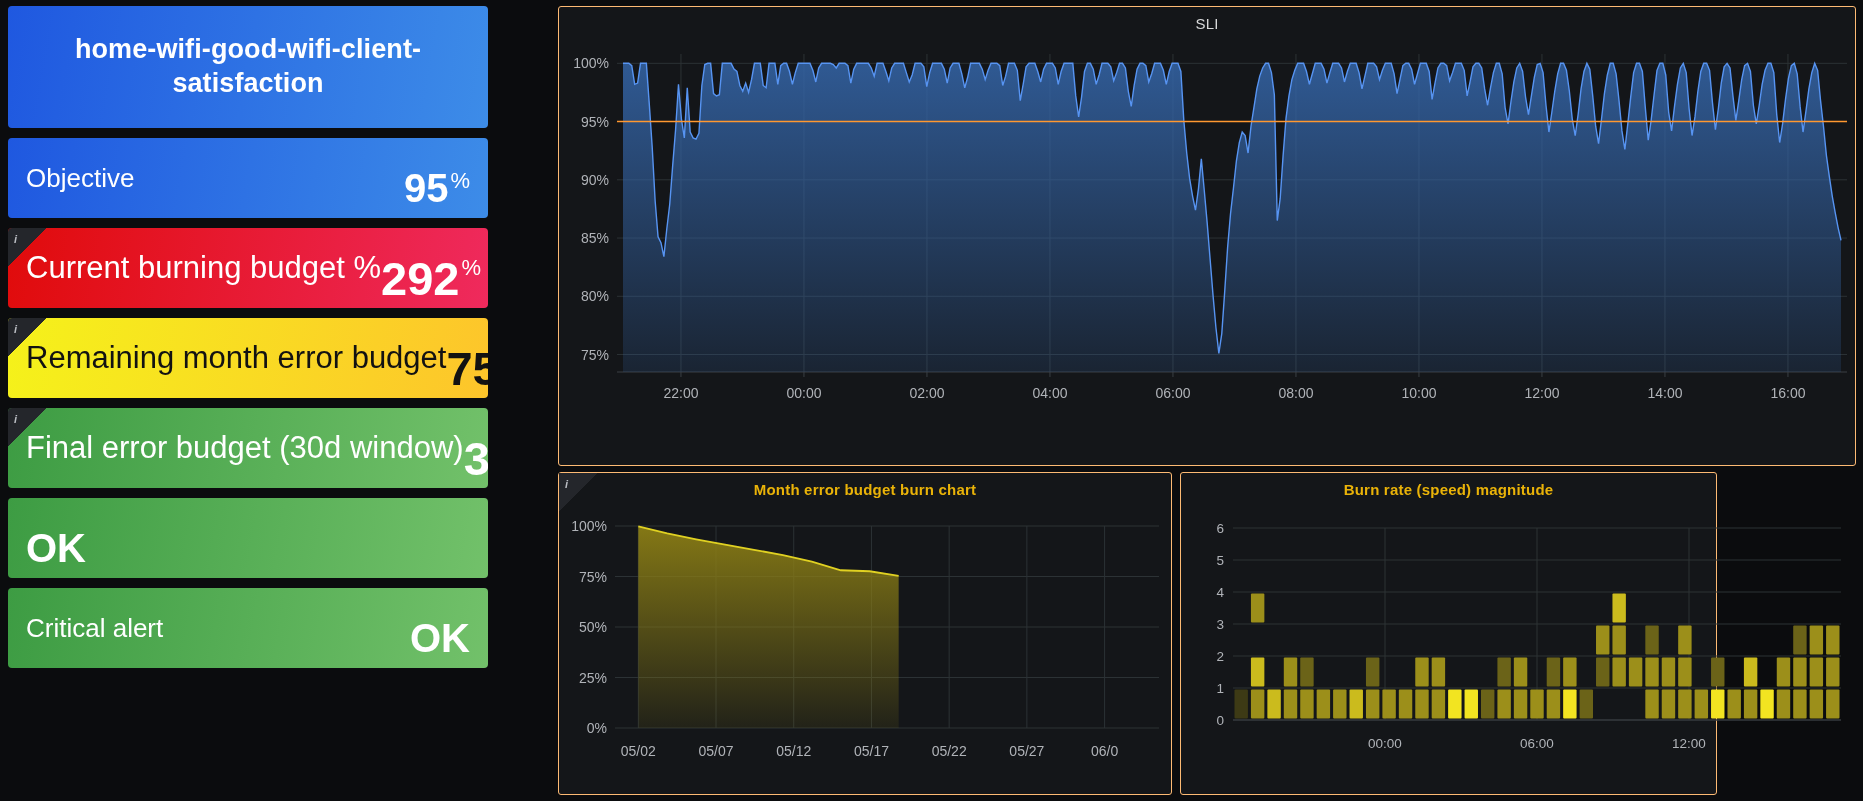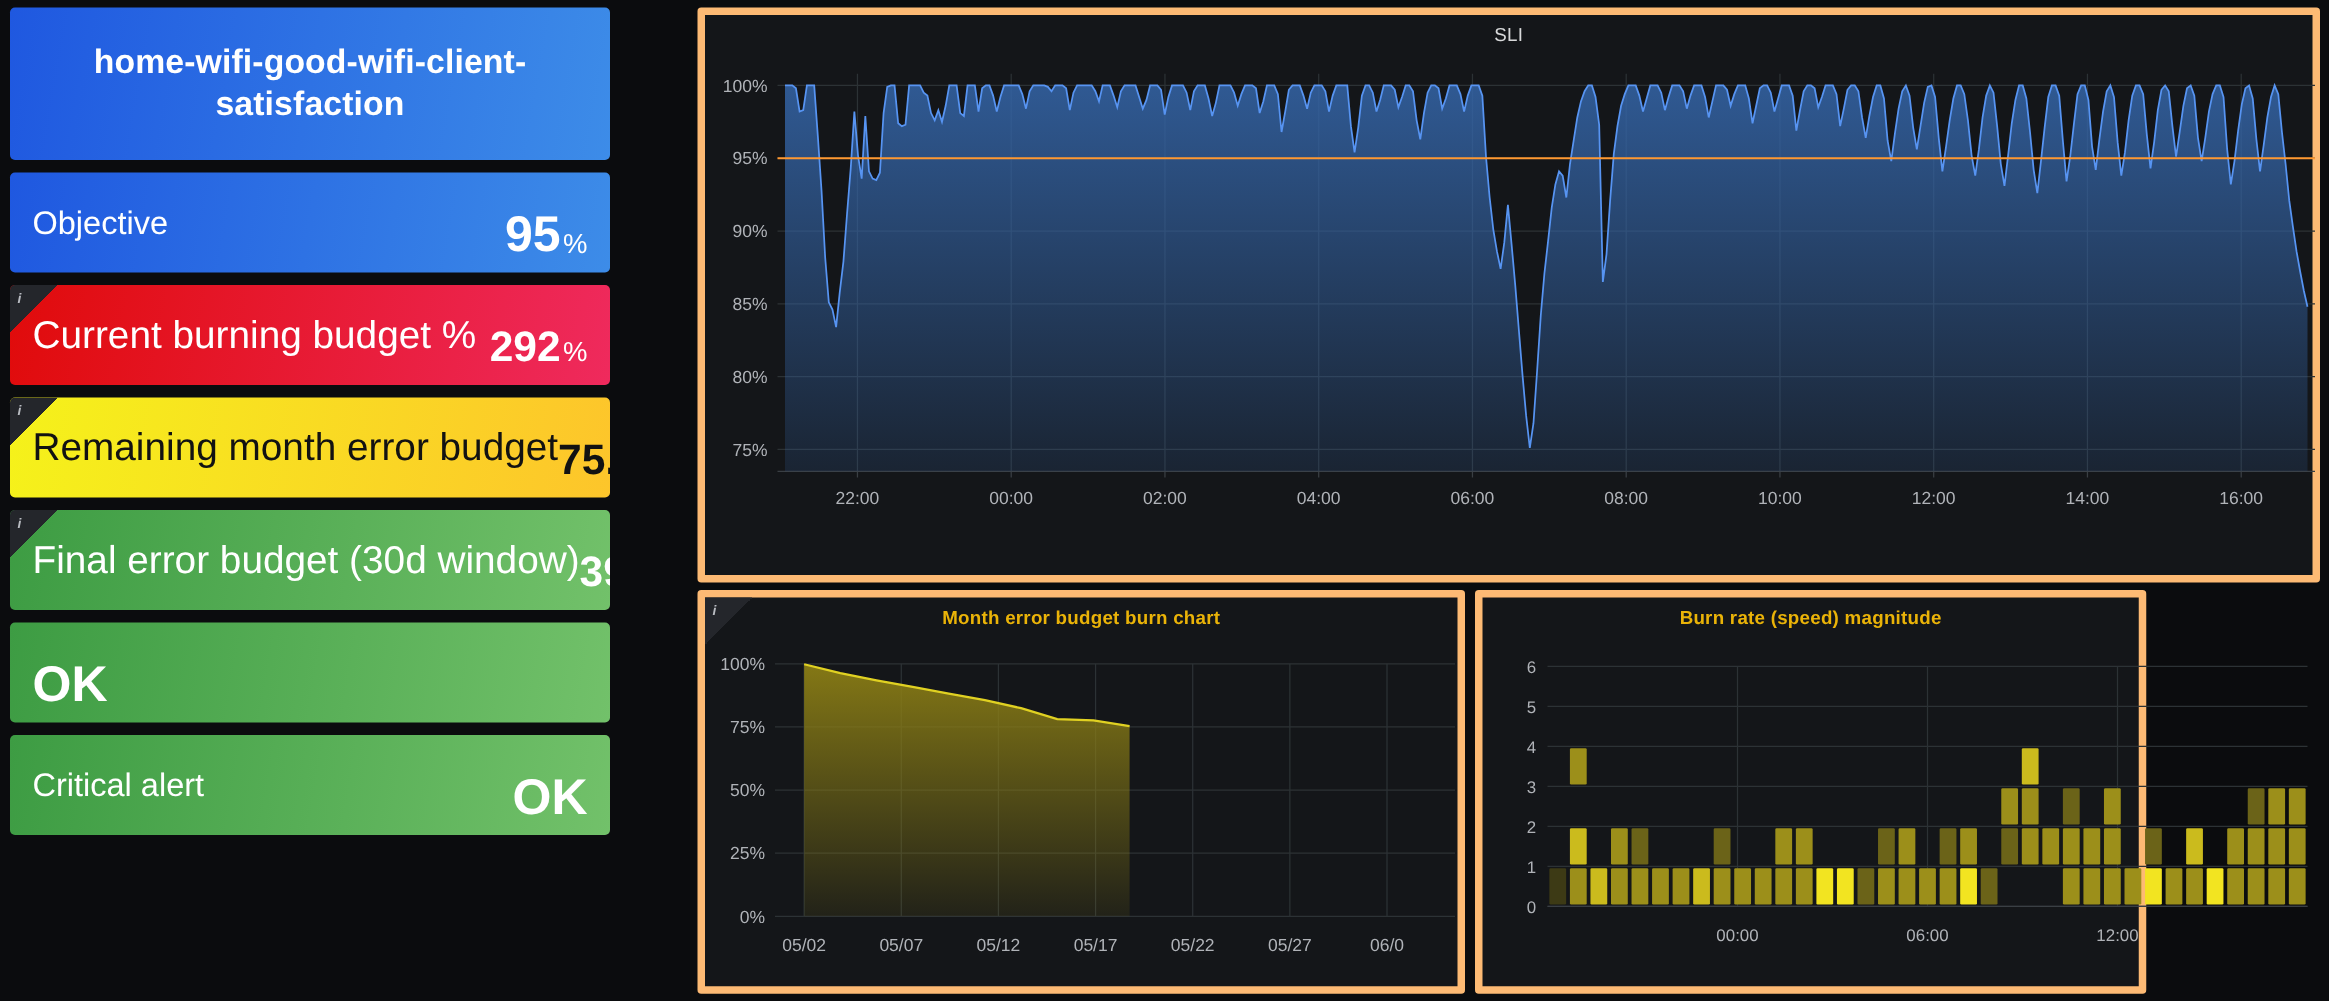--- a/index.html
+++ b/index.html
@@ -19,41 +19,41 @@
   }
   .stat-title-panel {
     height: 122px; justify-content: center; text-align: center;
     background: linear-gradient(100deg, #1f58e0 0%, #3d8ce8 100%);
   }
   .stat-title-panel .big-title {
     color: #fff; font-size: 27px; font-weight: 700; line-height: 1.25; letter-spacing: .1px;
   }
   .row-stat { height: 80px; margin-top: 10px; justify-content: space-between; }
   .row-stat .lbl { font-size: 31px; font-weight: 400; white-space: nowrap; }
-  .row-stat .valwrap { display: flex; align-items: flex-end; margin-top: 20px; }
-  .row-stat .val { font-size: 34px; font-weight: 700; line-height: 1; }
+  .row-stat .valwrap { display: flex; align-items: flex-start; margin-top: 20px; }
+  .row-stat .val { font-size: 47px; font-weight: 700; line-height: 1; }
   .row-stat .unit { font-size: 22px; font-weight: 400; margin-left: 2px; }
   .row-stat.big-label .lbl { font-size: 26px; }
   .row-stat.big-label .val { font-size: 40px; }
 
   .bg-blue   { background: linear-gradient(100deg, #1f58e0 0%, #3d8ce8 100%); color:#fff; }
   .bg-red    { background: linear-gradient(100deg, #e00b0b 0%, #ef2a5d 100%); color:#fff; }
   .bg-yellow { background: linear-gradient(100deg, #f5f21a 0%, #fdc52b 100%); color:#121212; }
   .bg-green  { background: linear-gradient(100deg, #3d9c43 0%, #72c16a 100%); color:#fff; }
 
   
   .info-corner {
     position: absolute; left: 0; top: 0; width: 38px; height: 38px;
     background: linear-gradient(135deg, #24262b 0%, #24262b 50%, transparent 50%);
     color: #b9bcc2; font-size: 11px; font-weight: 700;
     line-height: 1; padding: 6px 0 0 6px; z-index: 4; font-style: italic;
   }
 
   
-  .panel { position: absolute; background: #141619; border: 6px solid #fdba74; border-radius: 3px; }
+  .panel { position: absolute; background: #141619; border: 1px solid #fdba74; border-radius: 3px; }
   .panel-title {
     text-align: center; color: #eab308; font-size: 15px; font-weight: 700;
     padding-top: 8px; letter-spacing: .2px;
   }
   .sli-panel { left: 558px; top: 6px; width: 1298px; height: 460px; }
   .sli-panel .panel-title { font-weight: 400; color: #d8d9da; font-size: 15px; }
   .burn-panel { left: 558px; top: 472px; width: 614px; height: 323px; }
   .rate-panel { left: 1180px; top: 472px; width: 537px; height: 323px; }
 
   .axis-text { fill: #b0b3b8; font-size: 14px; font-family: "Liberation Sans", sans-serif; }

